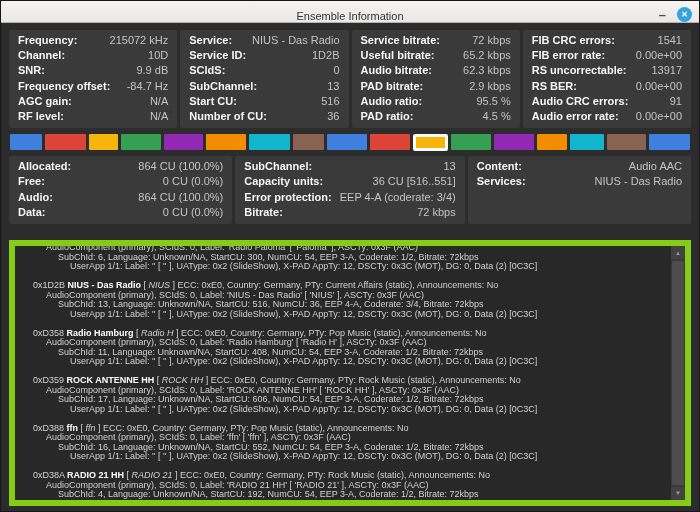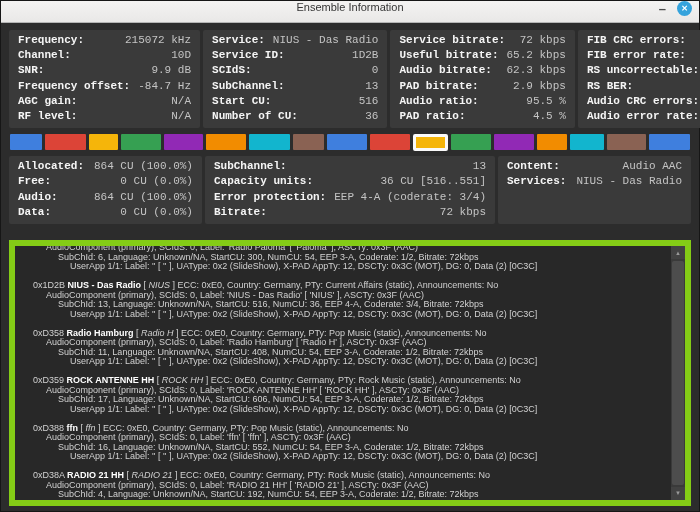--- a/index.html
+++ b/index.html
@@ -10,39 +10,39 @@
     font-family:"Liberation Sans", sans-serif;
   }
   .window {
     width:700px; height:512px; display:flex; flex-direction:column;
     background:#2c2c2c; border:1px solid #161616;
   }
   
   .titlebar {
     flex:0 0 22px; background:linear-gradient(#f4f3f2,#e9e8e7);
     border-bottom:1px solid #b4b4b4; position:relative;
-    display:flex; align-items:flex-start;padding-left:48px;
+    display:flex; align-items:flex-end;padding-left:48px;
   }
   .title {
     position:absolute; left:0; right:0; text-align:center;
     font-size:11px; color:#353535;
   }
   .win-controls { margin-left:auto; display:flex; align-items:center; gap:11px; padding-right:7px; z-index:1; }
   .min-btn { color:#4a4a4a; font-size:13px; font-weight:bold; line-height:10px; cursor:default; }
   .close-btn {
     width:15px; height:15px; border-radius:50%; background:#35a3dc;
     color:#fff; font-size:8px; font-weight:bold;
     display:flex; align-items:center; justify-content:center;
   }
   
   .content { flex:1; padding:7px 8px 6px 8px; display:flex; flex-direction:column; }
   .grid { display:grid; gap:3px; }
   .grid.top { grid-template-columns:repeat(4,1fr); }
   .grid.mid { grid-template-columns:repeat(3,1fr); }
-  .panel { background:#3a3a3a; border-radius:2px; padding:3px 9px 4px 9px;font-family:Liberation Mono, monospace; }
+  .panel { background:#3a3a3a; border-radius:2px; padding:3px 9px 4px 9px; }
   .row { display:flex; justify-content:space-between; font-size:11px; line-height:15.2px; white-space:nowrap; }
   .lbl { color:#f5f5f5; font-weight:bold; }
   .val { color:#c4c4c4; margin-left:8px; }
   
   .cu-bar { height:24px; margin:2px 1px; display:flex; align-items:center; gap:3px; }
   .seg { height:16px; border-radius:1px; }
   .seg.selected { height:17px; border:3px solid #fafafa; border-radius:2px; }
   
   .log {
     flex:1; margin-top:16px; background:#282828; border:6px solid #84cc16;

